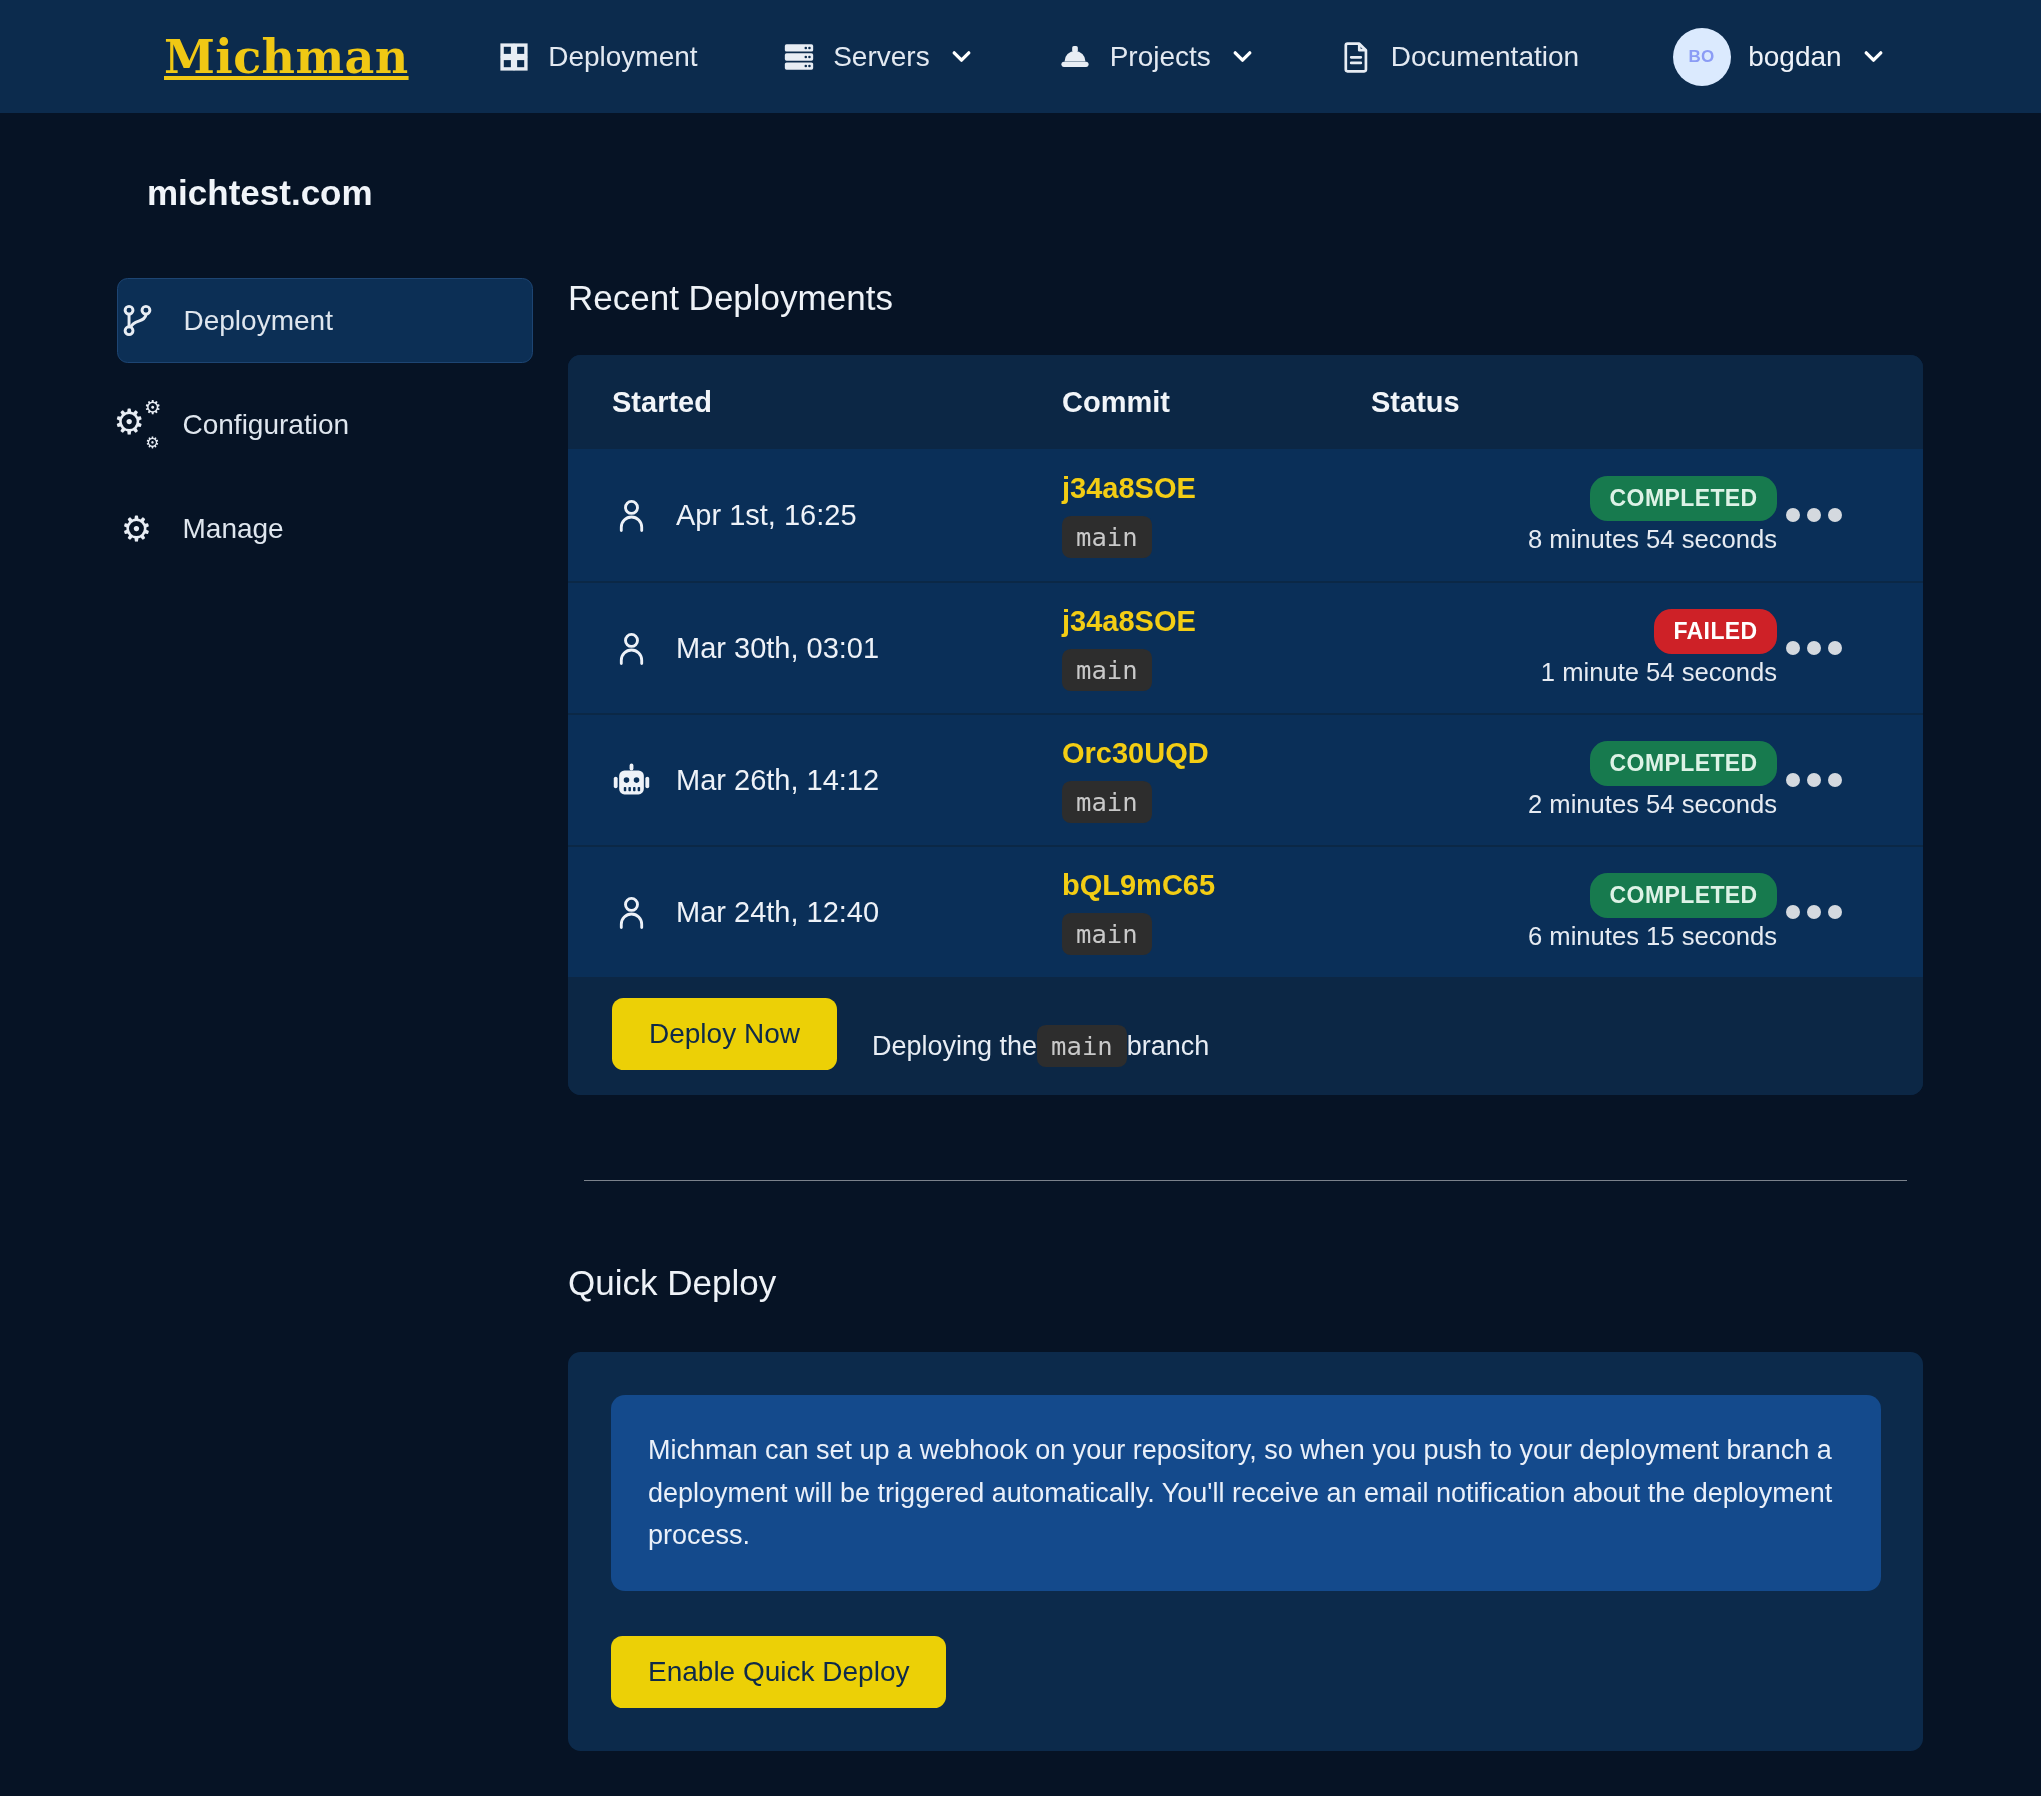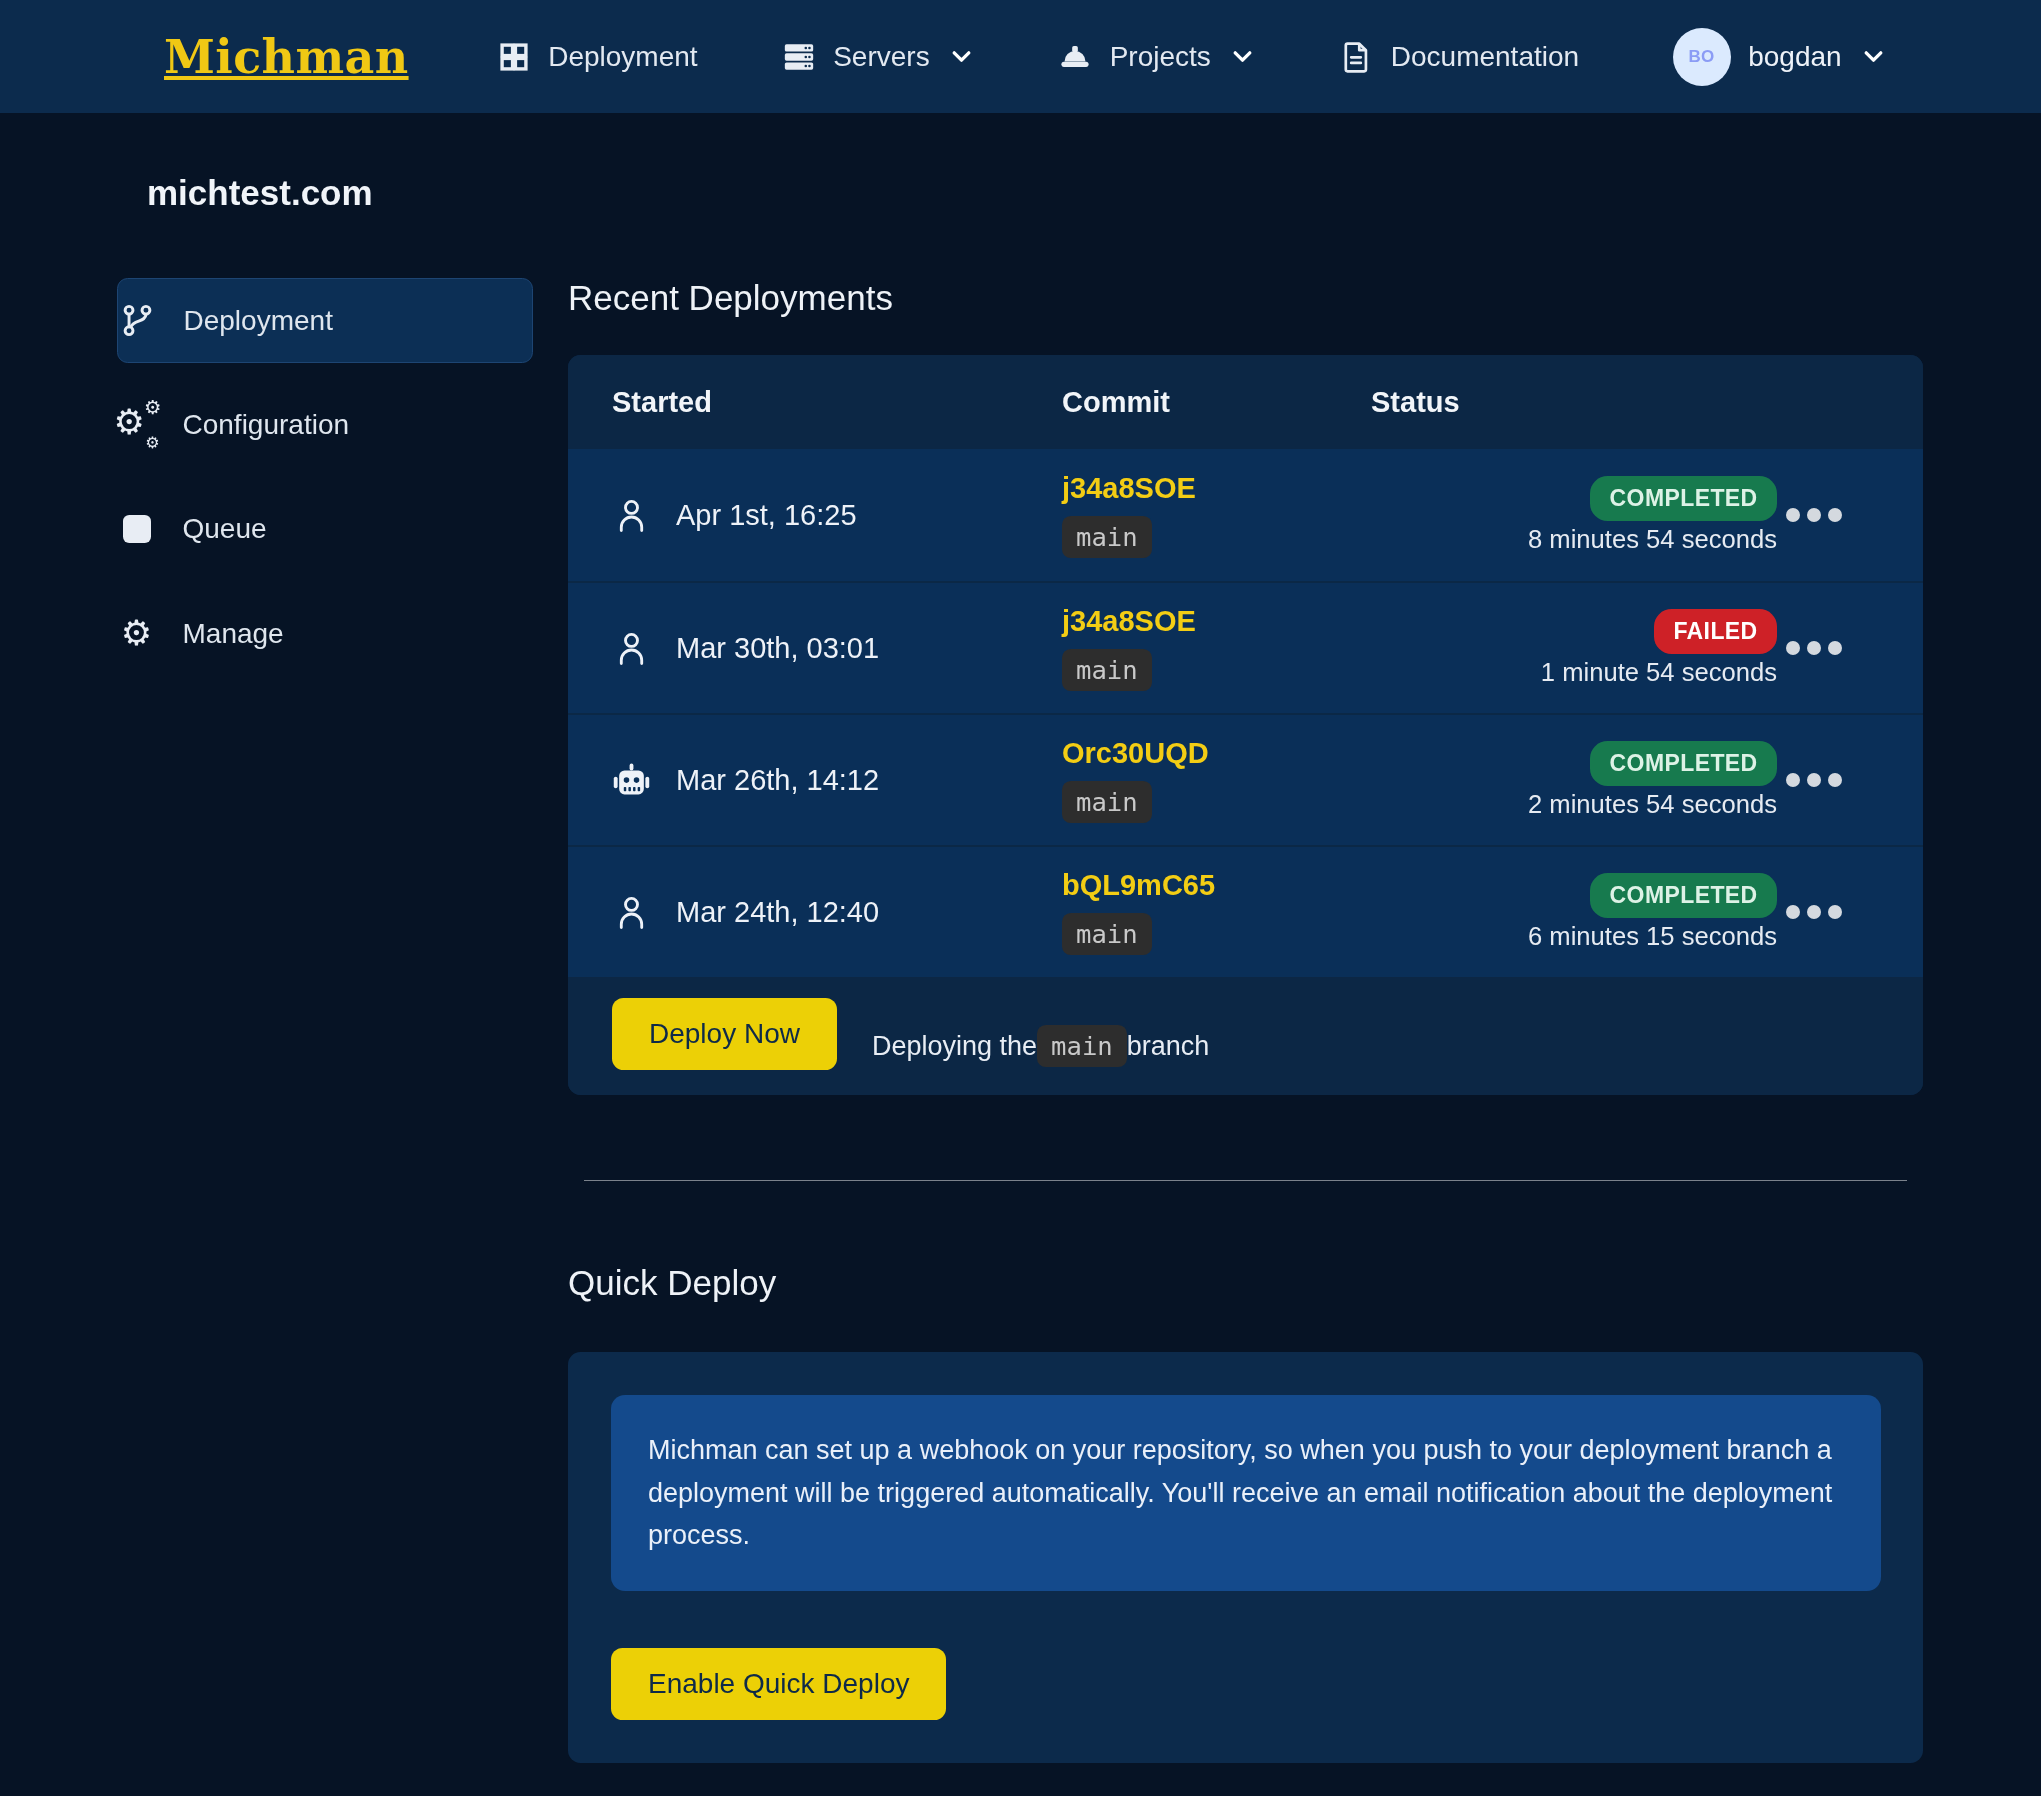--- a/index.html
+++ b/index.html
@@ -107,21 +107,21 @@
   .deploy-note { display:flex; align-items:center; font-size:27px; color:#e8edf4;margin-top:24px; }
 
   .divider { border:none; border-top:1.8px solid #7b828c; margin: 85px 16px 0 16px; }
 
   .qd-title { margin-top: 82px; }
   .qd-card { margin-top: 49px; background:#0c2a4b; border-radius:12.4px; padding: 43px 42px 43px 43px; }
   .qd-info {
     background:#144a8c; border-radius:14px; padding: 34px 37px;
     font-size:27px; line-height:1.58; color:#eaf0f9; max-width: 1270px;
   }
-  .qd-card .btn-yellow { margin-top: 57px; text-align: center; }
+  .qd-card .btn-yellow { margin-top: 45px; text-align: center; }
 </style>
 </head>
 <body>
 
 <div class="page">
 
   <nav class="navbar">
     <div class="logo">Michman</div>
 
     <div class="nav-items">
@@ -225,26 +225,20 @@
           <span class="side-icon">
             <span class="gears-combo">
               <span class="gear-glyph g-big">⚙</span>
               <span class="gear-glyph g-small-top">⚙</span>
               <span class="gear-glyph g-small-bot">⚙</span>
             </span>
           </span>
           <span class="side-label">Configuration</span>
         </div>
 
-        <div class="side-item">
-          <span class="side-icon">
-            <span class="queue-square"></span>
-          </span>
-          <span class="side-label">Queue</span>
-        </div>
 
         <div class="side-item">
           <span class="side-icon">
             <span class="gear-glyph">⚙</span>
           </span>
           <span class="side-label">Manage</span>
         </div>
       </aside>
 
       <main class="main">

